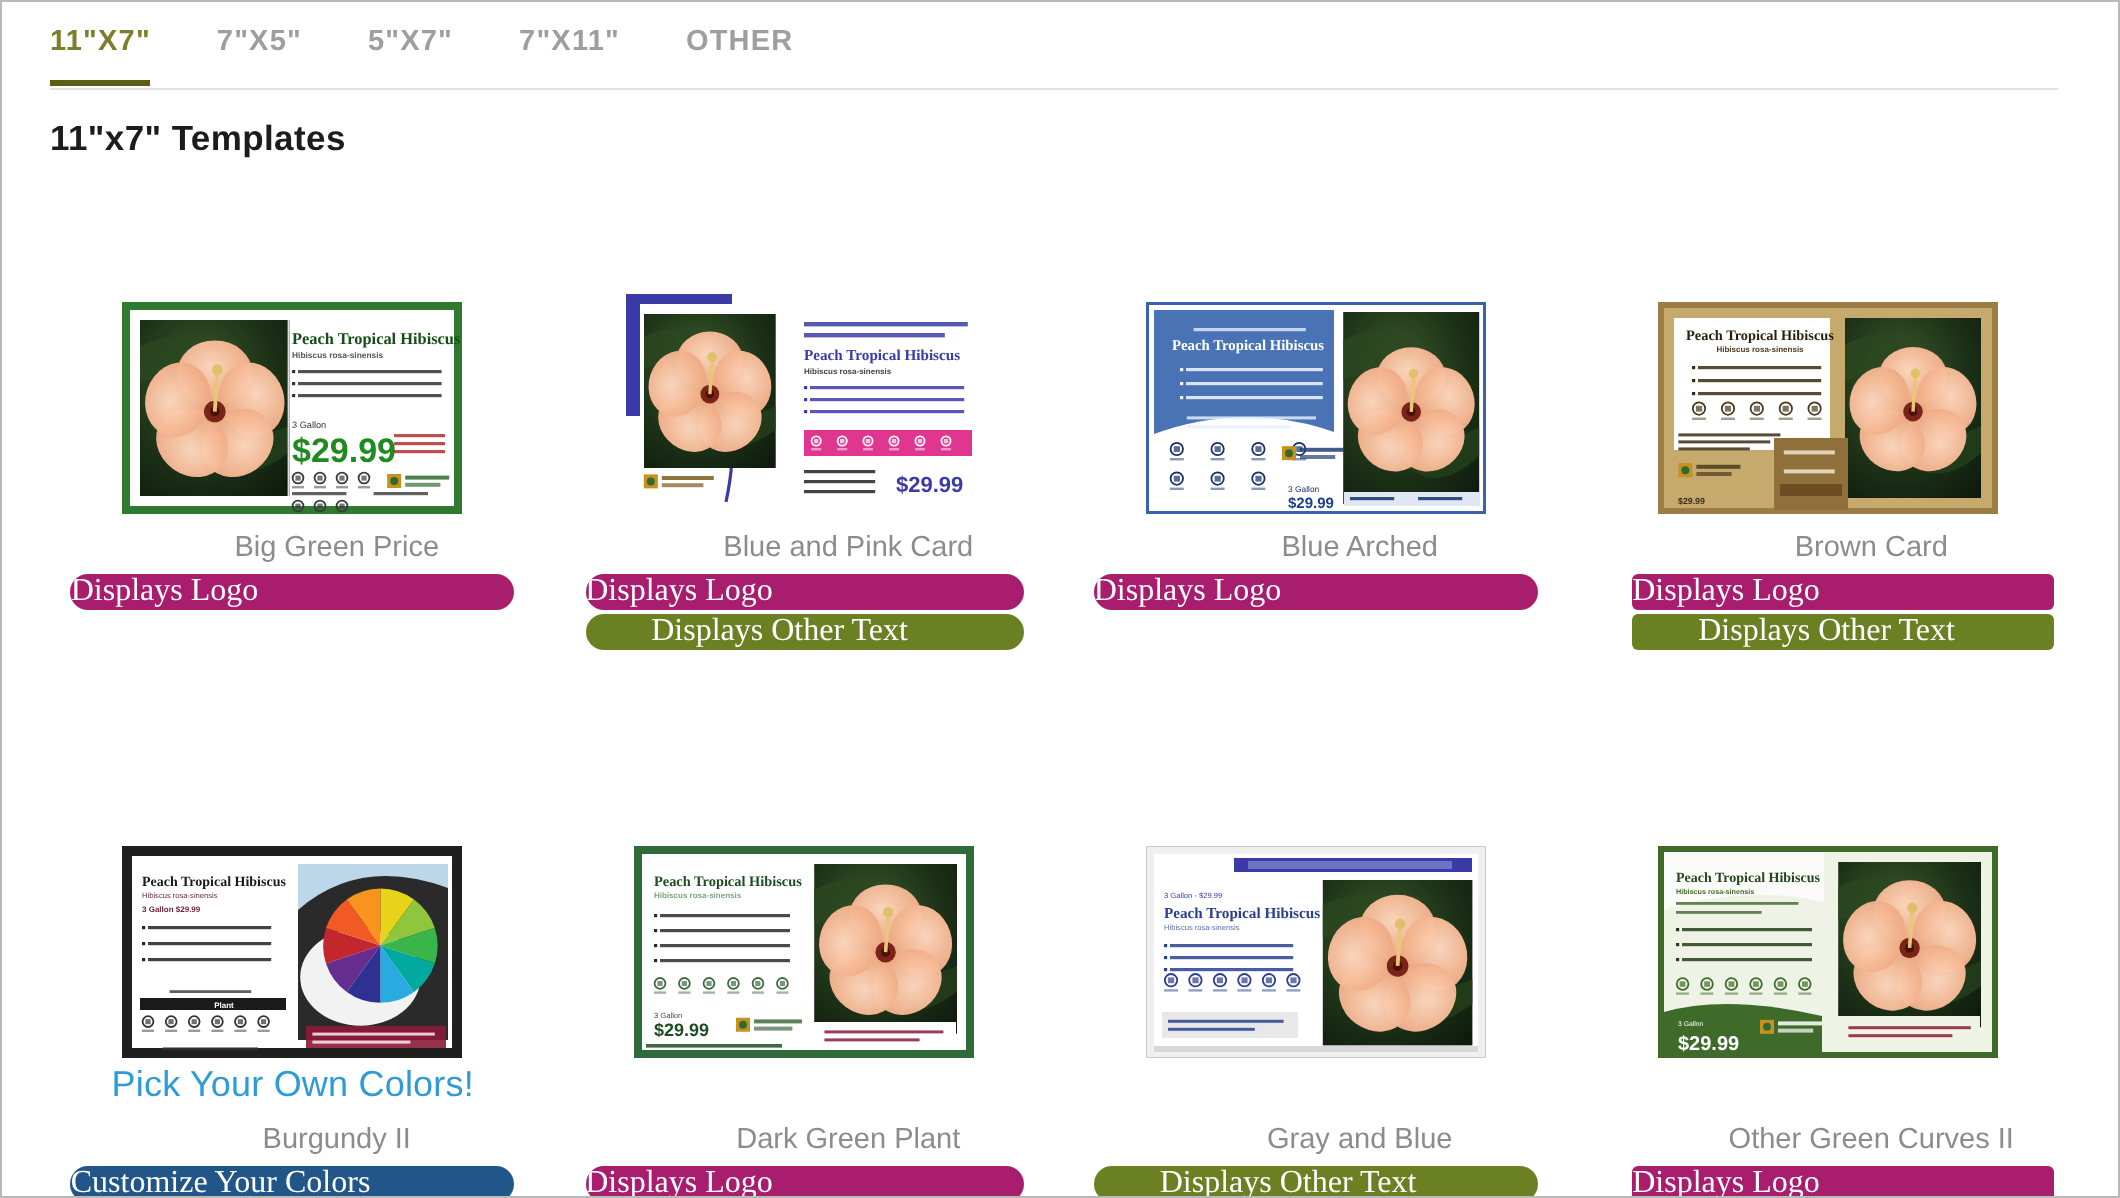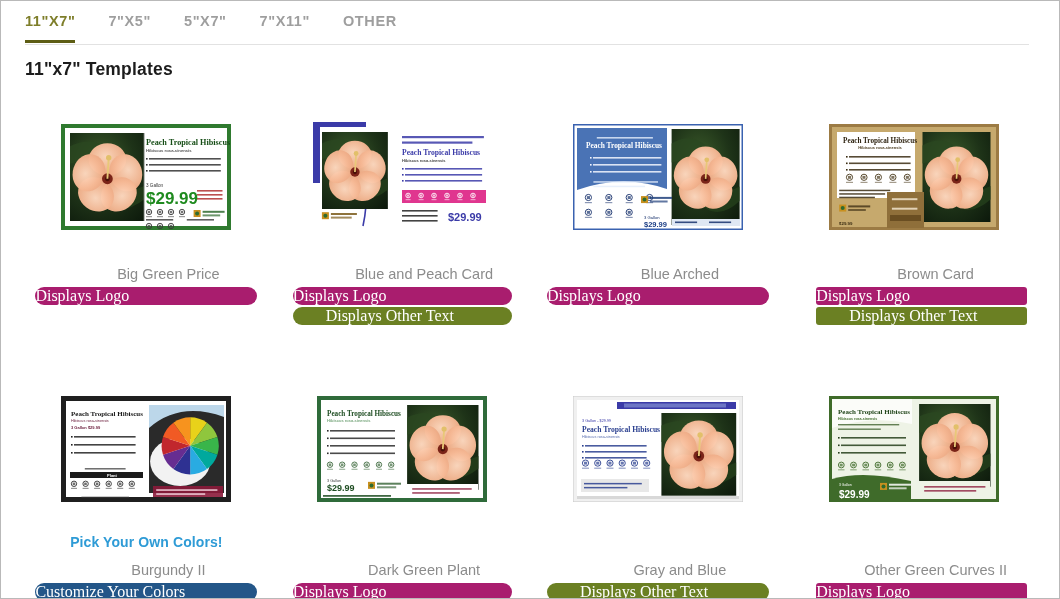--- a/index.html
+++ b/index.html
@@ -66,30 +66,30 @@
   .cell {
     position: relative;
     display: flex;
     flex-direction: column;
     align-items: center;
   }
   .thumb-area {
     height: 160px;
     width: 100%;
     display: flex;
-    align-items: center;
+    align-items: flex-end;
     justify-content: center;
   }
   .thumb {
     display: block;
     box-shadow: 0 0 0 0 rgba(0,0,0,0);
   }
   .pick-colors {
-    font-size: 14px;
-    font-weight: bold;
+    font-size: 18px;
+    font-weight: normal;
     color: #2e9bd6;
     letter-spacing: 0.1px;
     margin-top: 2px;
     height: 22px;
     line-height: 22px;
     white-space: nowrap;
   }
   .cell-name {
     font-size: 14.5px;
     color: #8c8c8c;
@@ -319,21 +319,21 @@
             <rect x="89" y="98.0" width="35.6" height="1.6" fill="#222" opacity="0.85"></rect>
       <text x="135" y="99" font-size="11" font-weight="bold" fill="#3b3ba8" font-family="Liberation Sans, sans-serif">$29.99</text>
       <g>
               <rect x="8.9" y="90.19999999999999" width="7" height="7" fill="#c8901f"></rect>
   <circle cx="12.4" cy="93.7" r="2" fill="#2f6b2f"></circle>
   <rect x="17.9" y="91.0" width="26" height="2" fill="#7a5a1a" opacity="0.85"></rect>
   <rect x="17.9" y="94.6" width="20.8" height="2" fill="#7a5a1a" opacity="0.7"></rect>
             </g>
     </svg>
         </div>
-        <div class="cell-name">Blue and Peach Card</div>
+        <div class="cell-name">Blue and Pink Card</div>
         <div class="badges" style="width: 219px;">
           <div class="badge logo">Displays Logo</div>
           <div class="badge other">Displays Other Text</div>
         </div>
       </div>
       <div class="cell">
         <div class="thumb-area">
           <svg class="thumb" width="170" height="106" viewBox="0 0 170 106" xmlns="http://www.w3.org/2000/svg">
   <defs>
     <radialGradient id="leafbg" cx="40%" cy="35%" r="85%">

